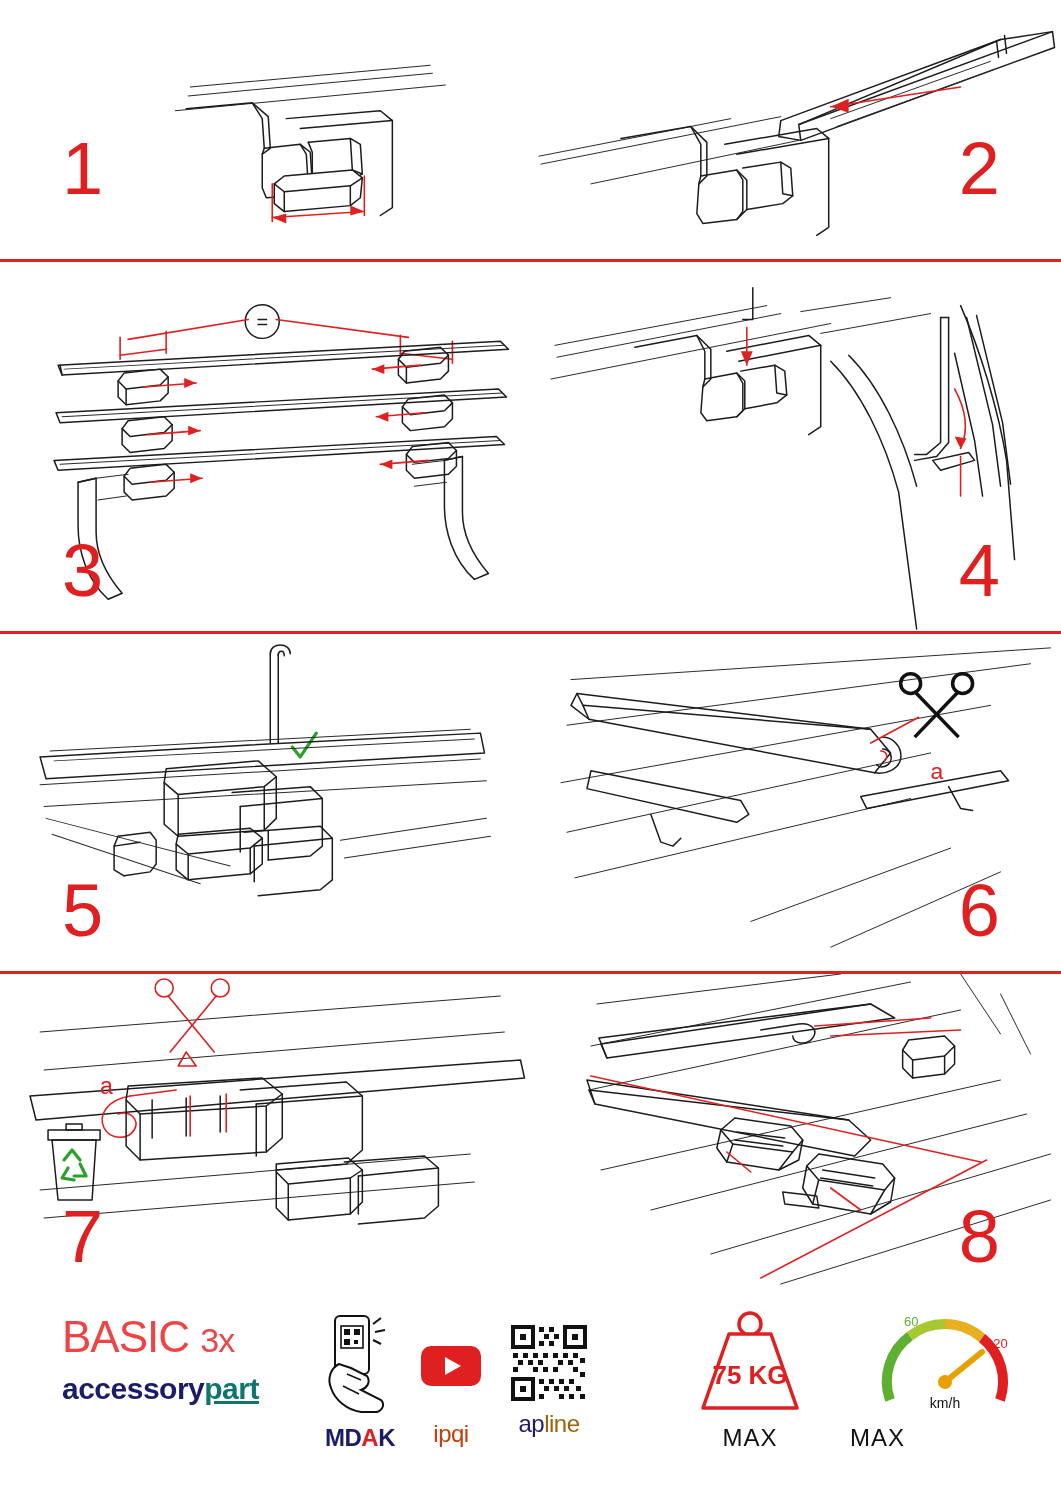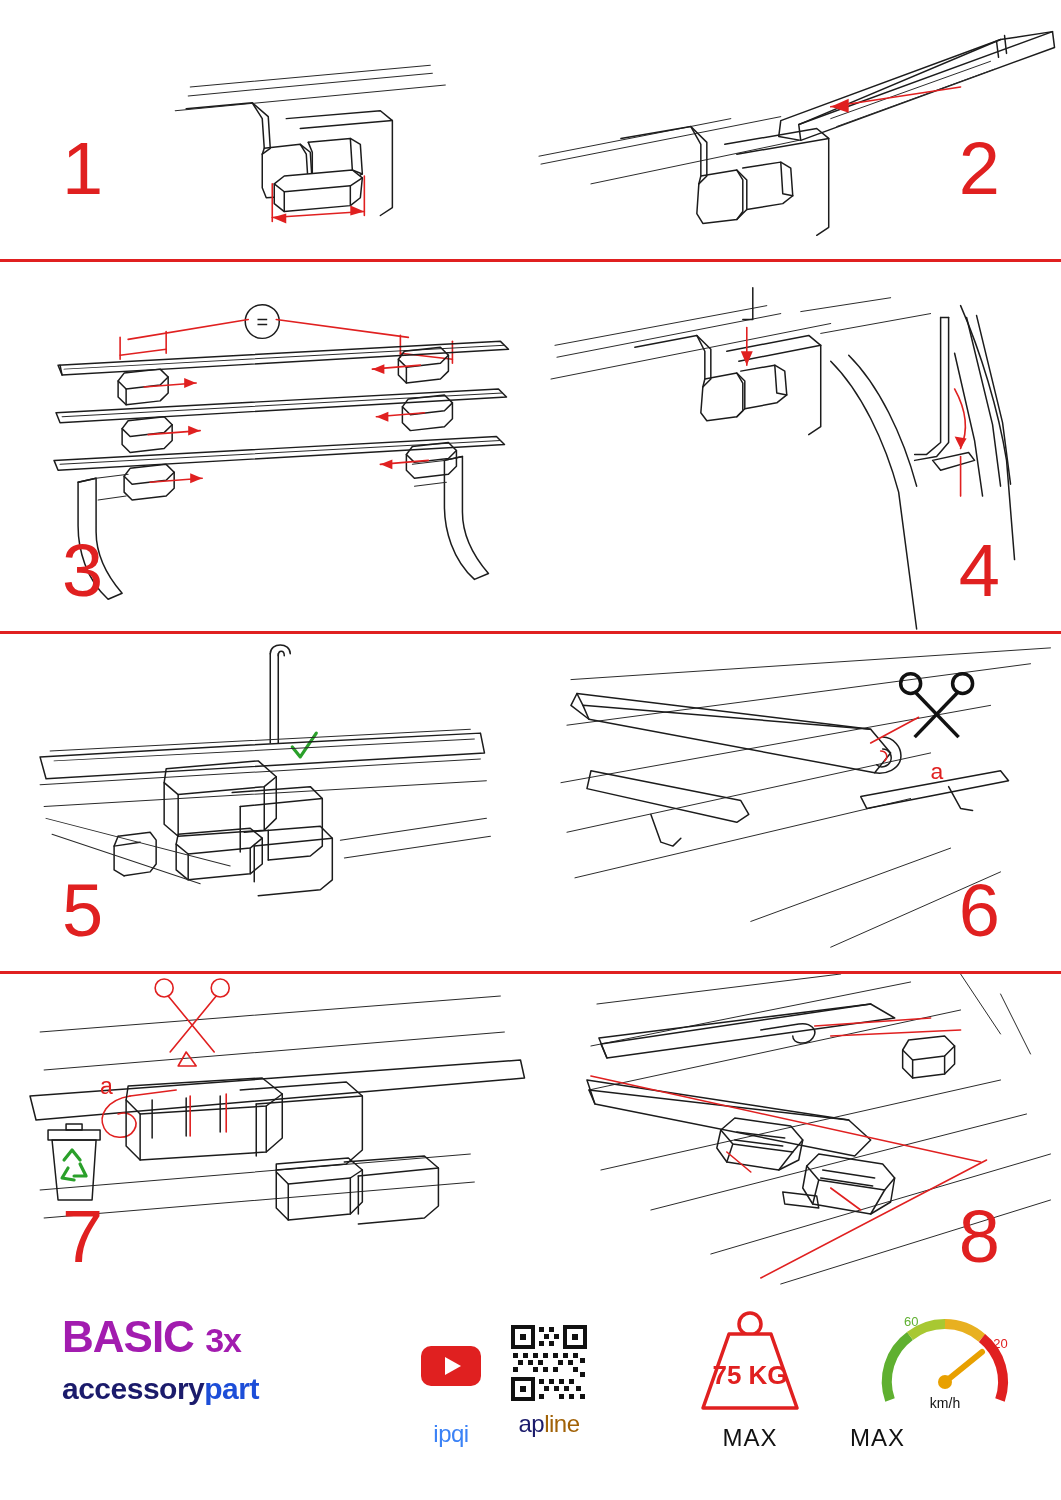--- a/index.html
+++ b/index.html
@@ -89,41 +89,41 @@
     height: 208px;
   }
   .brandblock {
     position: absolute;
     left: 62px;
     top: 22px;
     width: 240px;
   }
   .brand-top {
     font-family: "Liberation Sans", sans-serif;
-    font-weight: bold;
+    font-weight: normal;
     font-size: 44px;
     letter-spacing: -1px;
-    color: #a21caf;
+    color: #ef4444;
     line-height: 1.05;
     white-space: nowrap;
   }
   .brand-top .x {
     font-size: 34px;
   }
   .brand-bottom {
     font-family: "Liberation Sans", sans-serif;
     font-weight: bold;
     font-size: 30px;
     letter-spacing: -0.5px;
     line-height: 1.1;
     margin-top: 12px;
     white-space: nowrap;
   }
   .brand-bottom .a1 { color: #1b1b6b; }
-  .brand-bottom .a2 { color: #1d4ed8; }
+  .brand-bottom .a2 { color: #0f766e; text-decoration: underline; }
 
   .logos {
     position: absolute;
     left: 312px;
     top: 20px;
     width: 290px;
     height: 170px;
   }
   .logo-item {
     position: absolute;
@@ -131,21 +131,21 @@
   }
   .logo-cap {
     font-family: "Liberation Sans", sans-serif;
     font-size: 24px;
     letter-spacing: -0.5px;
     white-space: nowrap;
     margin-top: 8px;
   }
   .cap-mdak { color: #1b1b6b; font-weight: 600; }
   .cap-mdak .k { color: #e02020; }
-  .cap-ipqi { color: #3b82f6; font-weight: 400; }
+  .cap-ipqi { color: #c2410c; font-weight: 400; }
   .cap-apline .ap { color: #1b1b6b; font-weight: 400; margin-top: 32px; }
   .cap-apline .line { color: #a16207; font-weight: 400; }
 
   .limit {
     position: absolute;
     left: 660px;
     top: 16px;
     width: 180px;
     text-align: center;
   }
@@ -685,20 +685,37 @@
         <span>BASIC</span>
         <span class="x">3x</span>
       </div>
       <div class="brand-bottom">
         <span class="a1">accessory</span><span class="a2">part</span>
       </div>
     </div>
 
     <div class="logos">
 
+      <div class="logo-item" style="left:0px; top:0px; width:96px;">
+        <svg width="78" height="104" viewBox="0 0 78 104" style="display:block;margin:0 auto;">
+          <rect x="14" y="4" width="34" height="58" rx="5" fill="#fff" stroke="#111" stroke-width="2"></rect>
+          <rect x="20" y="14" width="22" height="22" fill="none" stroke="#111" stroke-width="1.6"></rect>
+          <rect x="23" y="17" width="6" height="6" fill="#111"></rect>
+          <rect x="33" y="17" width="6" height="6" fill="#111"></rect>
+          <rect x="23" y="27" width="6" height="6" fill="#111"></rect>
+          <rect x="33" y="28" width="4" height="4" fill="#111"></rect>
+          <path d="M52 12 L60 6" stroke="#111" stroke-width="2"></path>
+          <path d="M54 20 L64 18" stroke="#111" stroke-width="2"></path>
+          <path d="M52 28 L60 32" stroke="#111" stroke-width="2"></path>
+          <path d="M18 52 C10 56, 6 66, 10 76 C14 88, 26 98, 40 100 L56 100 C62 98, 64 92, 60 88 L40 78 C46 76, 50 70, 46 64 L30 56 Z" fill="#fff" stroke="#111" stroke-width="2"></path>
+          <path d="M26 62 L40 68" stroke="#111" stroke-width="1.4"></path>
+          <path d="M22 74 L38 82" stroke="#111" stroke-width="1.4"></path>
+        </svg>
+        <div class="logo-cap cap-mdak"><span>MD</span><span class="k">A</span><span>K</span></div>
+      </div>
 
       <div class="logo-item" style="left:96px; top:30px; width:86px;">
         <svg width="64" height="46" viewBox="0 0 64 46" style="display:block;margin:0 auto;">
           <rect x="2" y="4" width="60" height="40" rx="10" fill="#e02020"></rect>
           <path d="M26 15 L42 24 L26 33 Z" fill="#ffffff"></path>
         </svg>
         <div class="logo-cap cap-ipqi" style="margin-top:32px;">ipqi</div>
       </div>
 
       <div class="logo-item" style="left:182px; top:12px; width:110px;">

